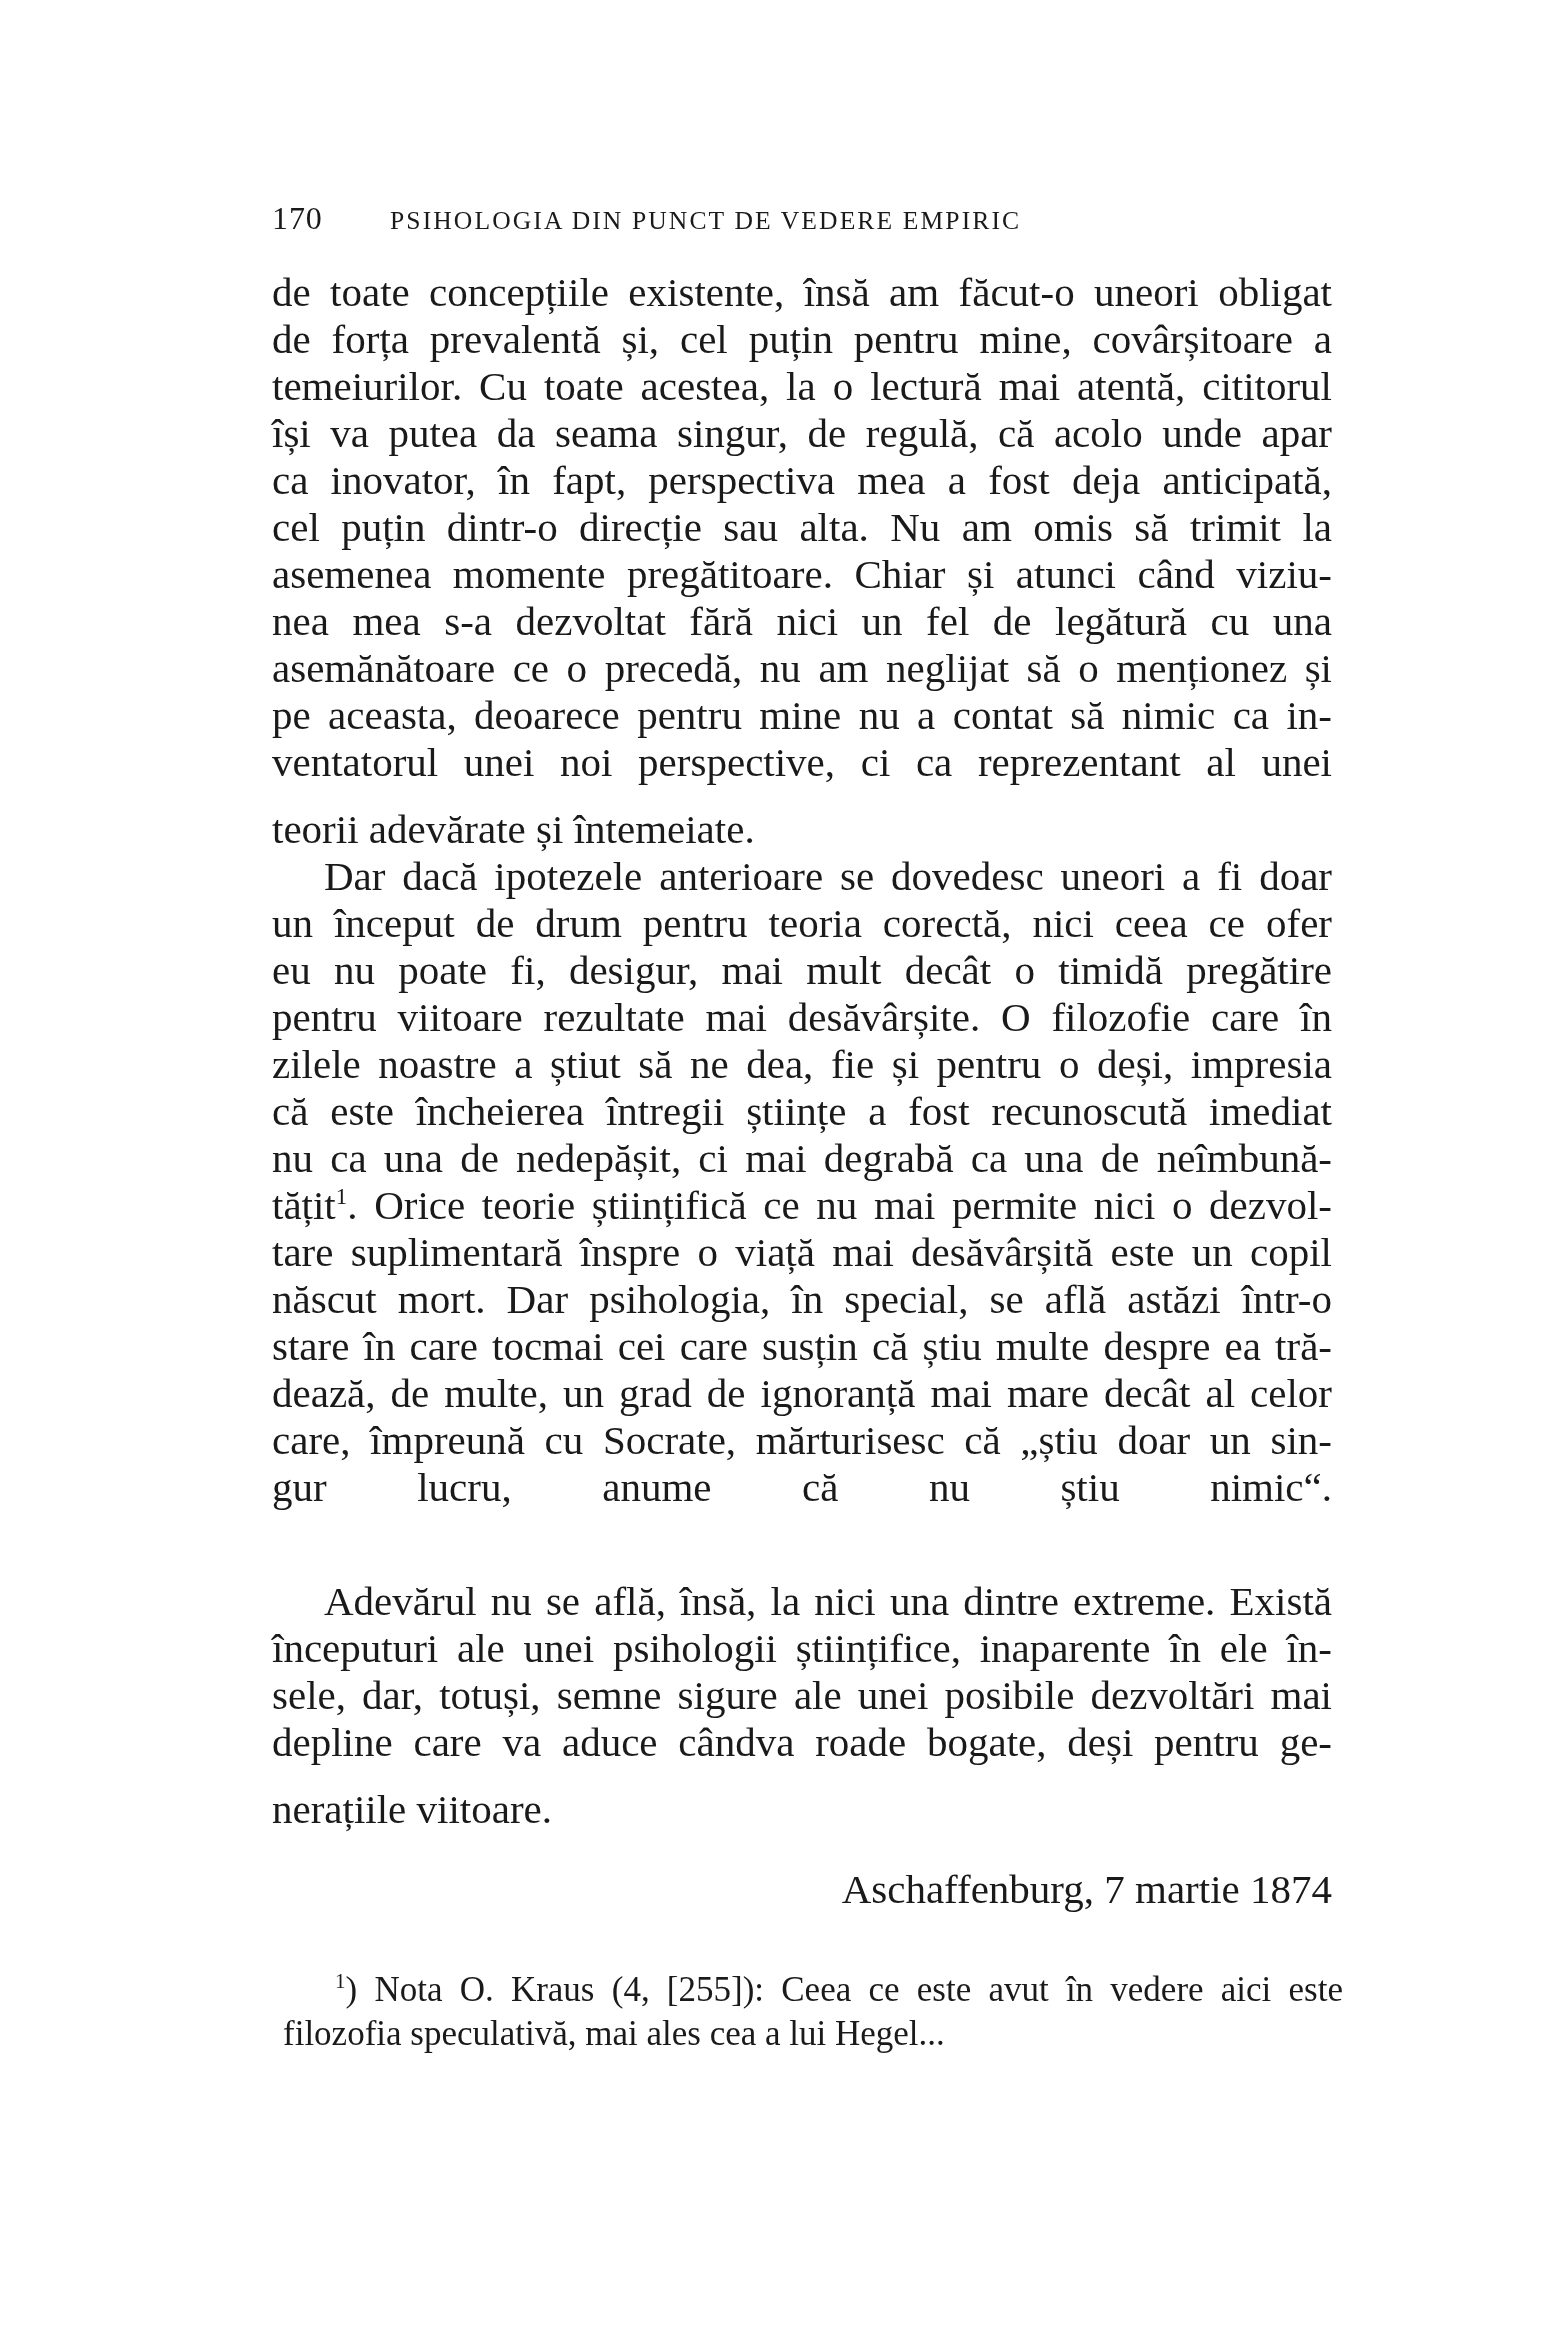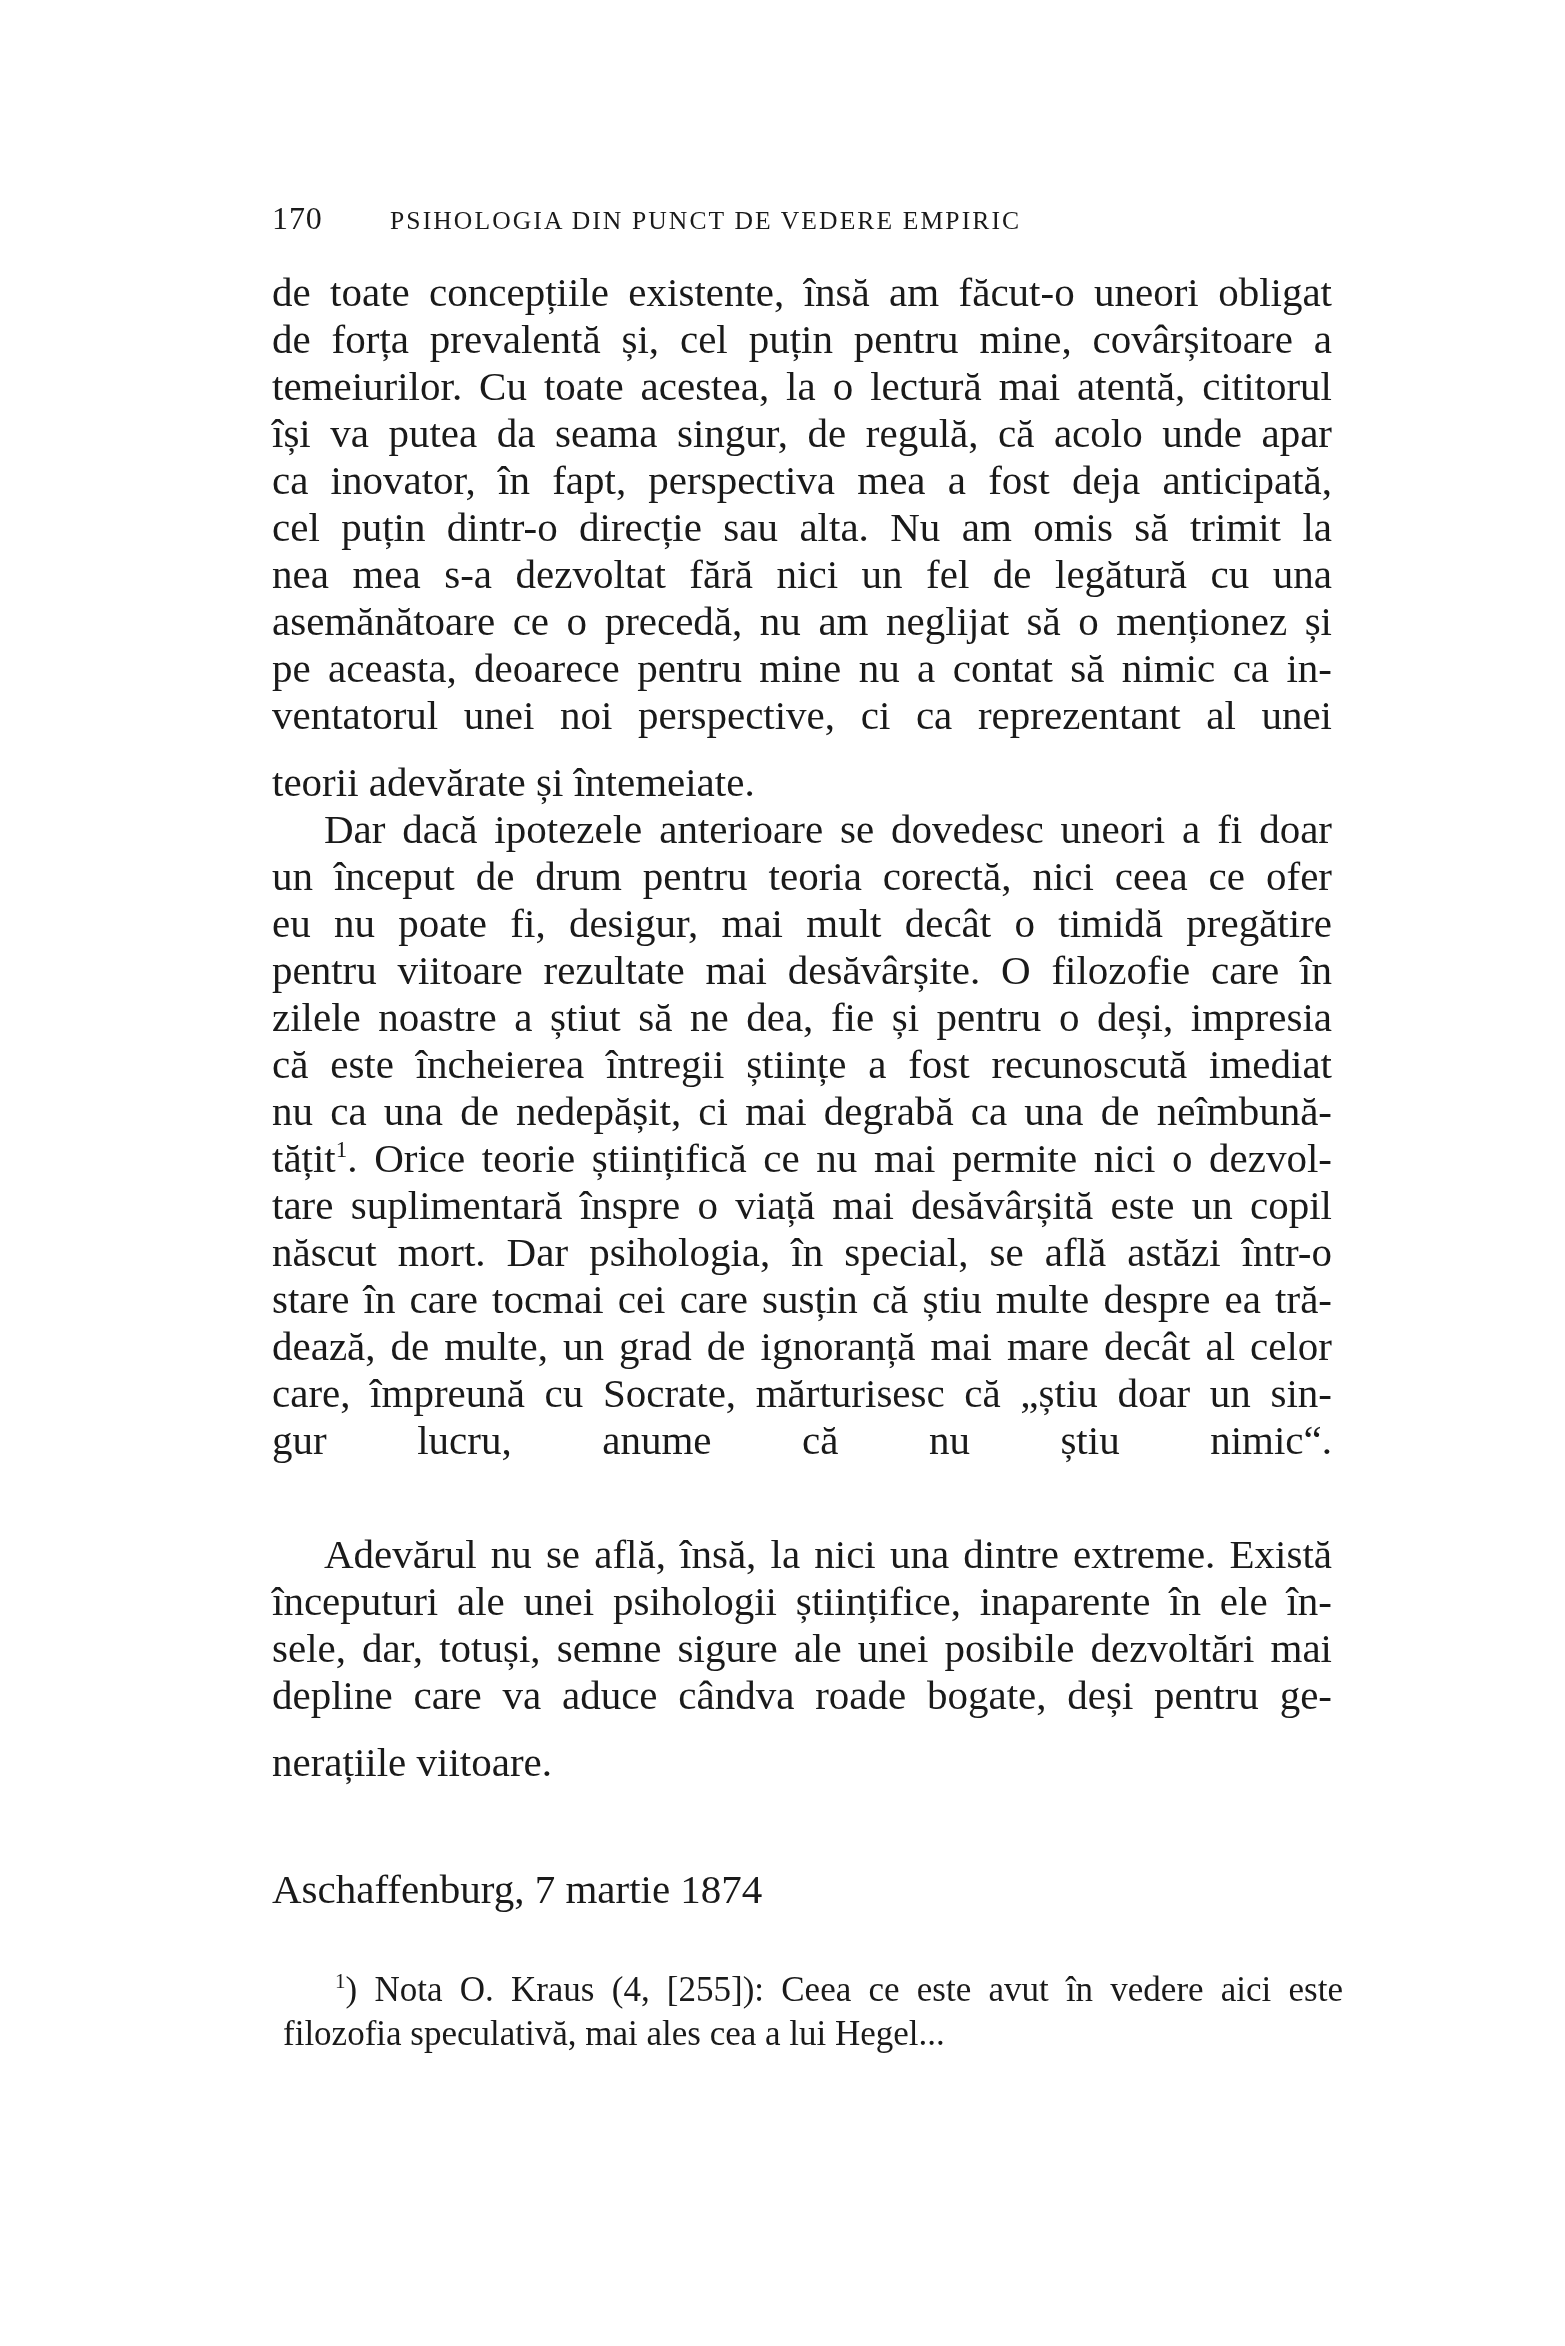--- a/index.html
+++ b/index.html
@@ -8,21 +8,21 @@
   .header { position: absolute; left: 272px; top: 197px; width: 1060px; height: 42px;
             font-size: 32px; line-height: 42px; white-space: nowrap; }
   .page-num { display: inline-block; width: 118px; letter-spacing: 0.9px; }
   .running-title { display: inline-block; font-size: 25.6px; letter-spacing: 2.1px; text-transform: uppercase; }
   .body { position: absolute; left: 272px; top: 269px; width: 1060px; }
   .line { font-size: 41px; line-height: 47px; height: 47px; white-space: nowrap;
           text-align: justify; text-align-last: justify; overflow: visible; }
   .line.last { text-align-last: left; margin-top: 20px; }
   .line.indent { padding-left: 52px; }
   .line sup { font-size: 23px; vertical-align: 15px; line-height: 0; }
-  .date { position: absolute; left: 272px; top: 1866px; width: 1060px; 
+  .date { position: absolute; left: 272px; top: 1866px; width: 1060px; text-align: right;
           font-size: 41px; line-height: 47px; }
   .footnote { position: absolute; left: 283px; top: 1968px; width: 1060px; }
   .fline { font-size: 35px; line-height: 44px; height: 44px; white-space: nowrap;
            text-align: justify; text-align-last: justify; }
   .fline.last { text-align-last: left; }
   .fline.indent { padding-left: 52px; }
   .fline sup { font-size: 21px; vertical-align: 13.2px; line-height: 0; }
 </style>
 </head>
 <body>
@@ -33,20 +33,21 @@
 
 <div class="body">
 
   <div>
     <div class="line">de toate concepțiile existente, însă am făcut-o uneori obligat</div>
     <div class="line">de forța prevalentă și, cel puțin pentru mine, covârșitoare a</div>
     <div class="line">temeiurilor. Cu toate acestea, la o lectură mai atentă, cititorul</div>
     <div class="line">își va putea da seama singur, de regulă, că acolo unde apar</div>
     <div class="line">ca inovator, în fapt, perspectiva mea a fost deja anticipată,</div>
     <div class="line">cel puțin dintr-o direcție sau alta. Nu am omis să trimit la</div>
+    <div class="line">asemenea momente pregătitoare. Chiar și atunci când viziu-</div>
     <div class="line">nea mea s-a dezvoltat fără nici un fel de legătură cu una</div>
     <div class="line">asemănătoare ce o precedă, nu am neglijat să o menționez și</div>
     <div class="line">pe aceasta, deoarece pentru mine nu a contat să nimic ca in-</div>
     <div class="line">ventatorul unei noi perspective, ci ca reprezentant al unei</div>
     <div class="line last">teorii adevărate și întemeiate.</div>
   </div>
 
   <div>
     <div class="line indent">Dar dacă ipotezele anterioare se dovedesc uneori a fi doar</div>
     <div class="line">un început de drum pentru teoria corectă, nici ceea ce ofer</div>

